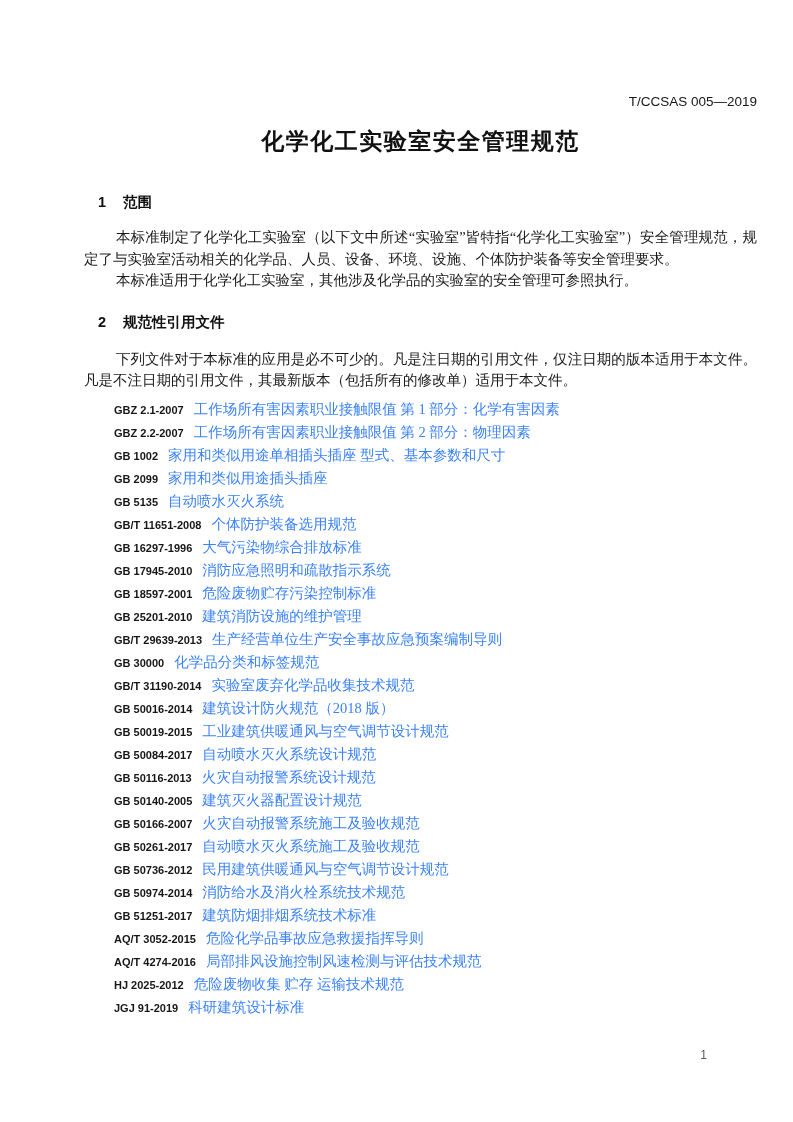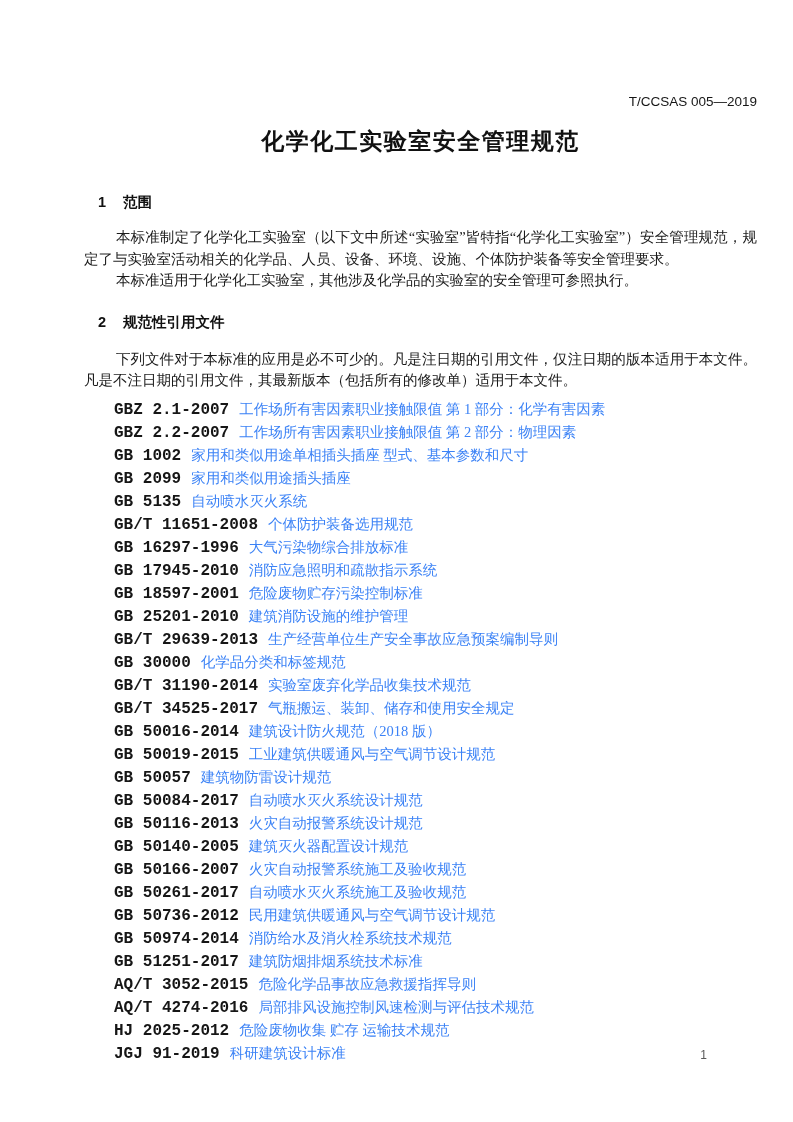--- a/index.html
+++ b/index.html
@@ -58,22 +58,22 @@
   .intro-par { margin-top: 17px; }
   .ref-list {
     margin-top: 6px;
     padding-left: 30px;
   }
   .ref-row {
     line-height: 21px;
     white-space: nowrap;
   }
   .ref-code {
-    font-family: Liberation Mono, monospace;
-    font-size: 16px;
+    font-family: Liberation Sans, sans-serif;
+    font-size: 11px;
     font-weight: 600;
     color: #161616;
     margin-right: 10px;
   }
   .ref-title {
     font-family: "Liberation Serif", serif;
     font-size: 14.5px;
     color: #3b82f6;
   }
   .page-number {
@@ -158,35 +158,29 @@
 
 
       <div class="ref-row">
         <span class="ref-code">GB 30000</span><span class="ref-title">化学品分类和标签规范</span>
       </div>
 
       <div class="ref-row">
         <span class="ref-code">GB/T 31190-2014</span><span class="ref-title">实验室废弃化学品收集技术规范</span>
       </div>
 
-      <div class="ref-row">
-        <span class="ref-code">GB/T 34525-2017</span><span class="ref-title">气瓶搬运、装卸、储存和使用安全规定</span>
-      </div>
 
       <div class="ref-row">
         <span class="ref-code">GB 50016-2014</span><span class="ref-title">建筑设计防火规范（2018 版）</span>
       </div>
 
       <div class="ref-row">
         <span class="ref-code">GB 50019-2015</span><span class="ref-title">工业建筑供暖通风与空气调节设计规范</span>
       </div>
 
-      <div class="ref-row">
-        <span class="ref-code">GB 50057</span><span class="ref-title">建筑物防雷设计规范</span>
-      </div>
 
       <div class="ref-row">
         <span class="ref-code">GB 50084-2017</span><span class="ref-title">自动喷水灭火系统设计规范</span>
       </div>
 
       <div class="ref-row">
         <span class="ref-code">GB 50116-2013</span><span class="ref-title">火灾自动报警系统设计规范</span>
       </div>
 
       <div class="ref-row">

